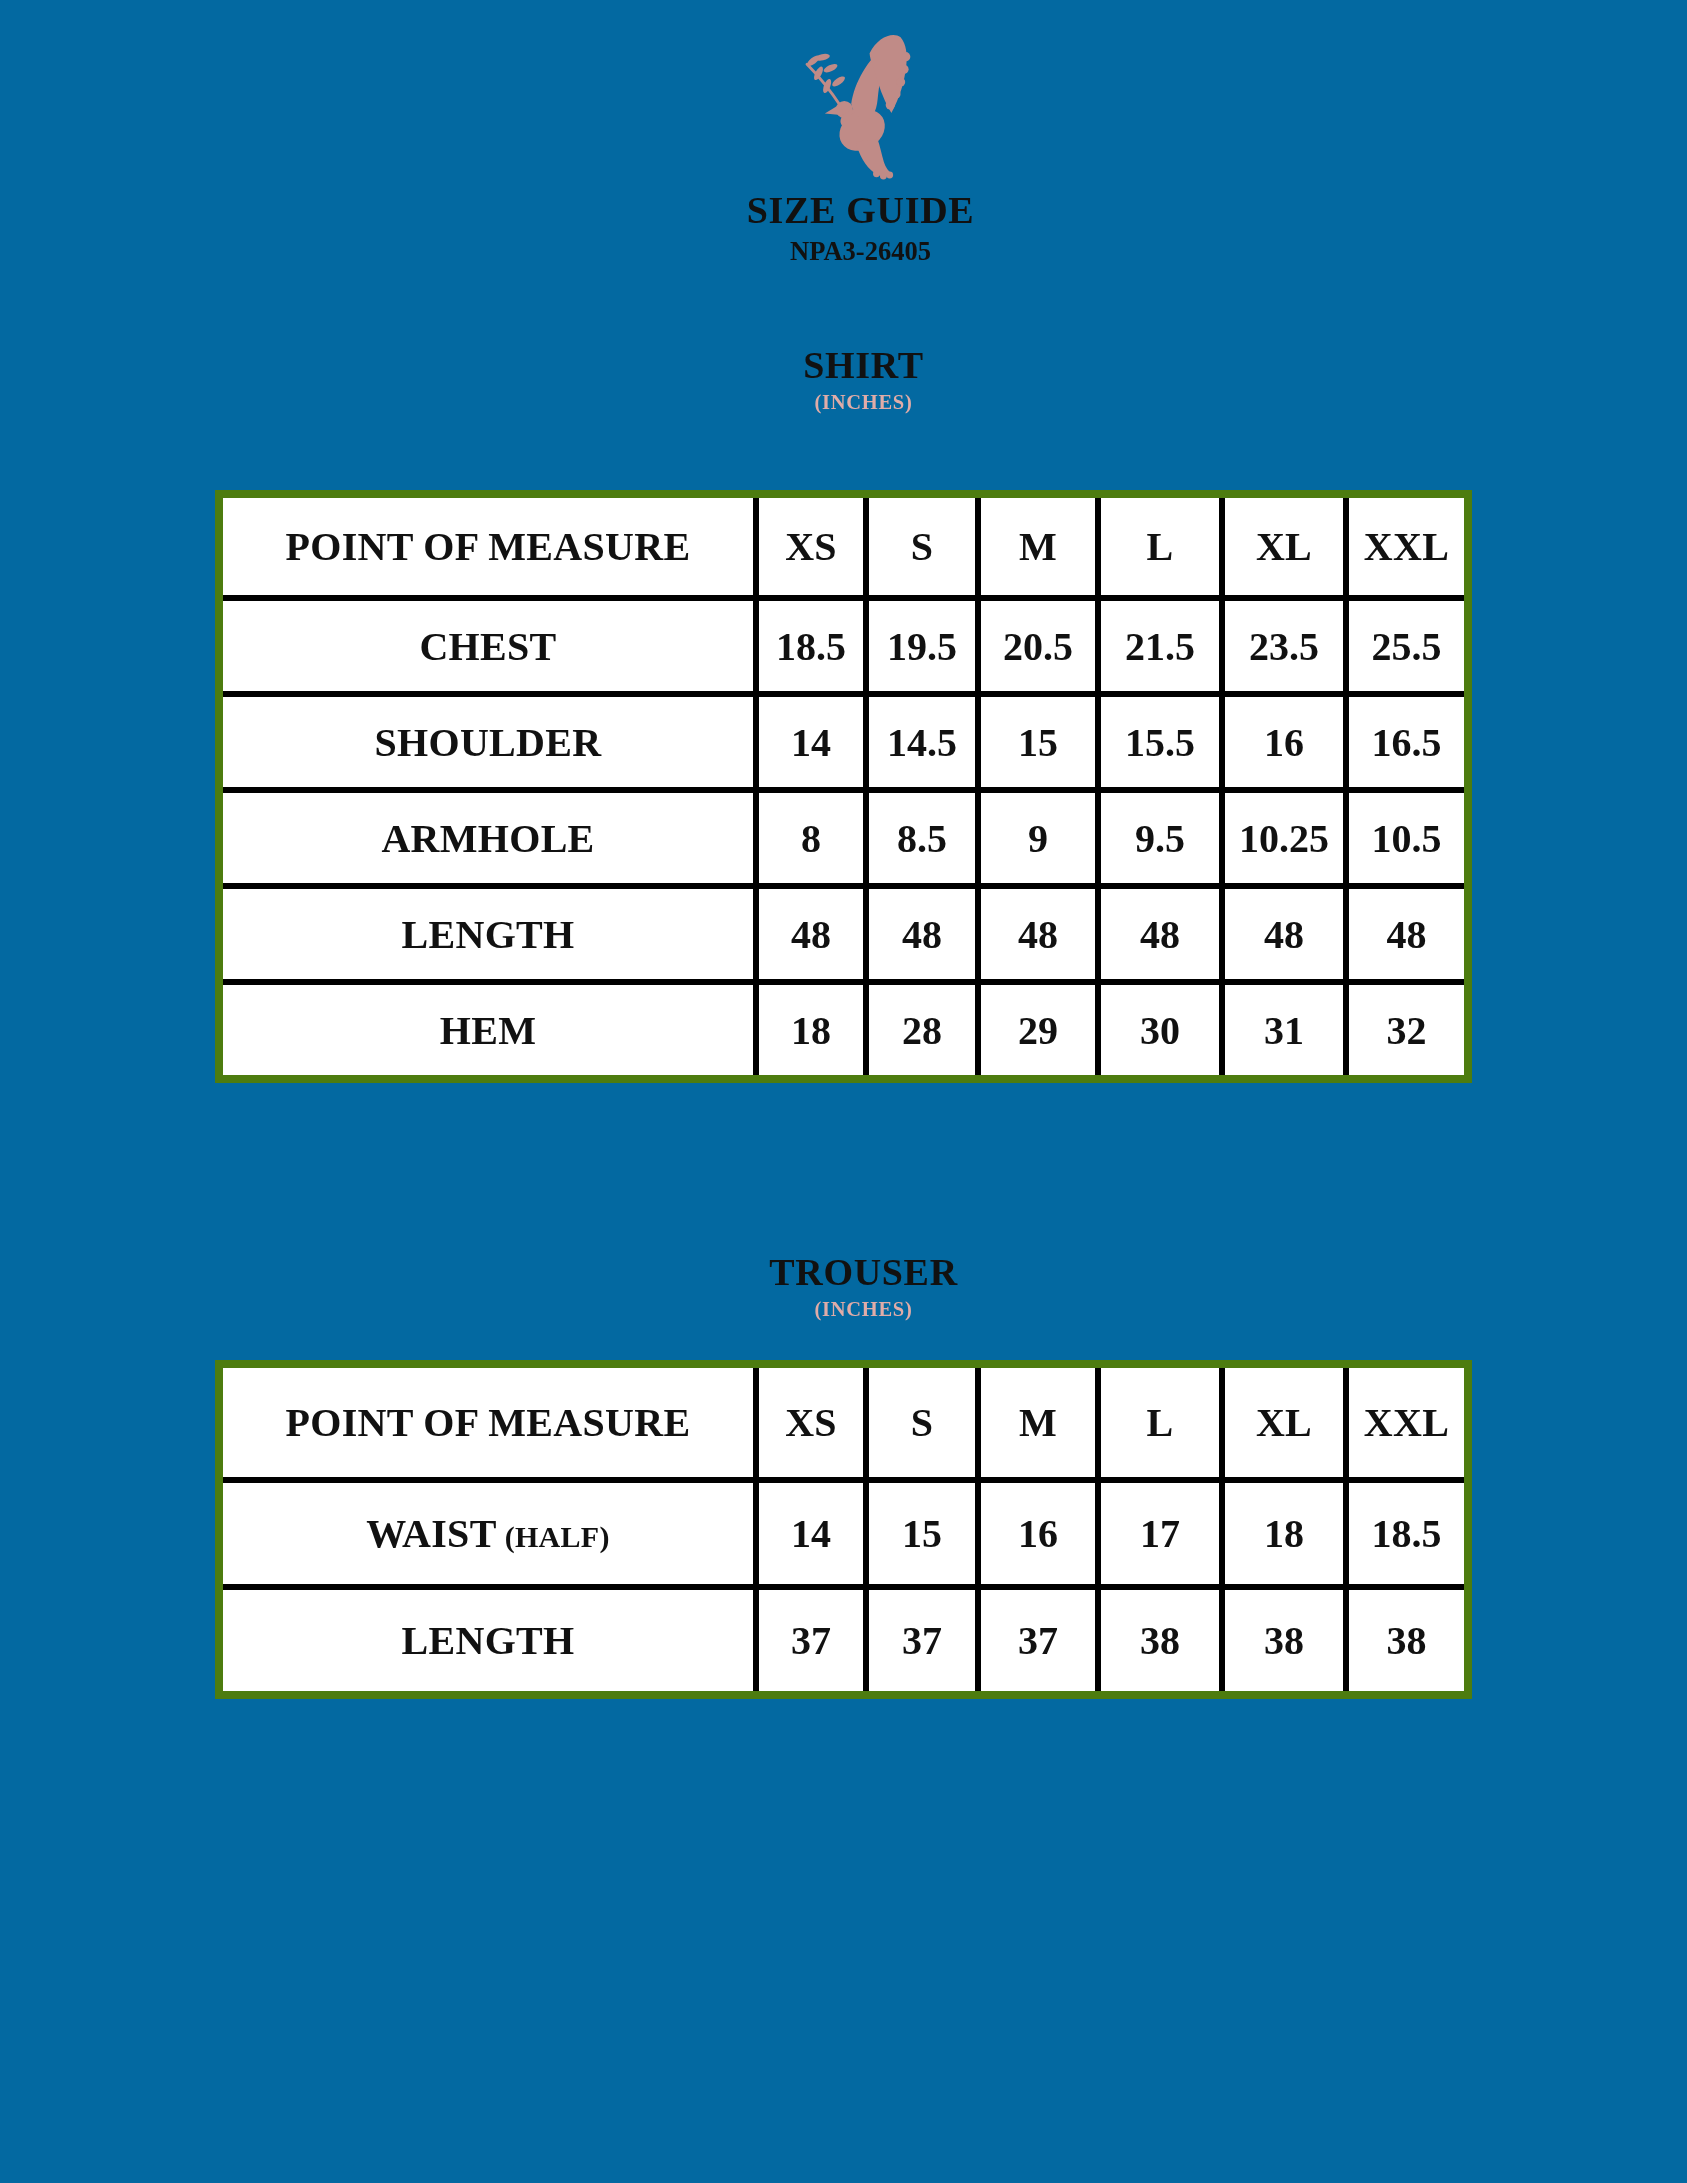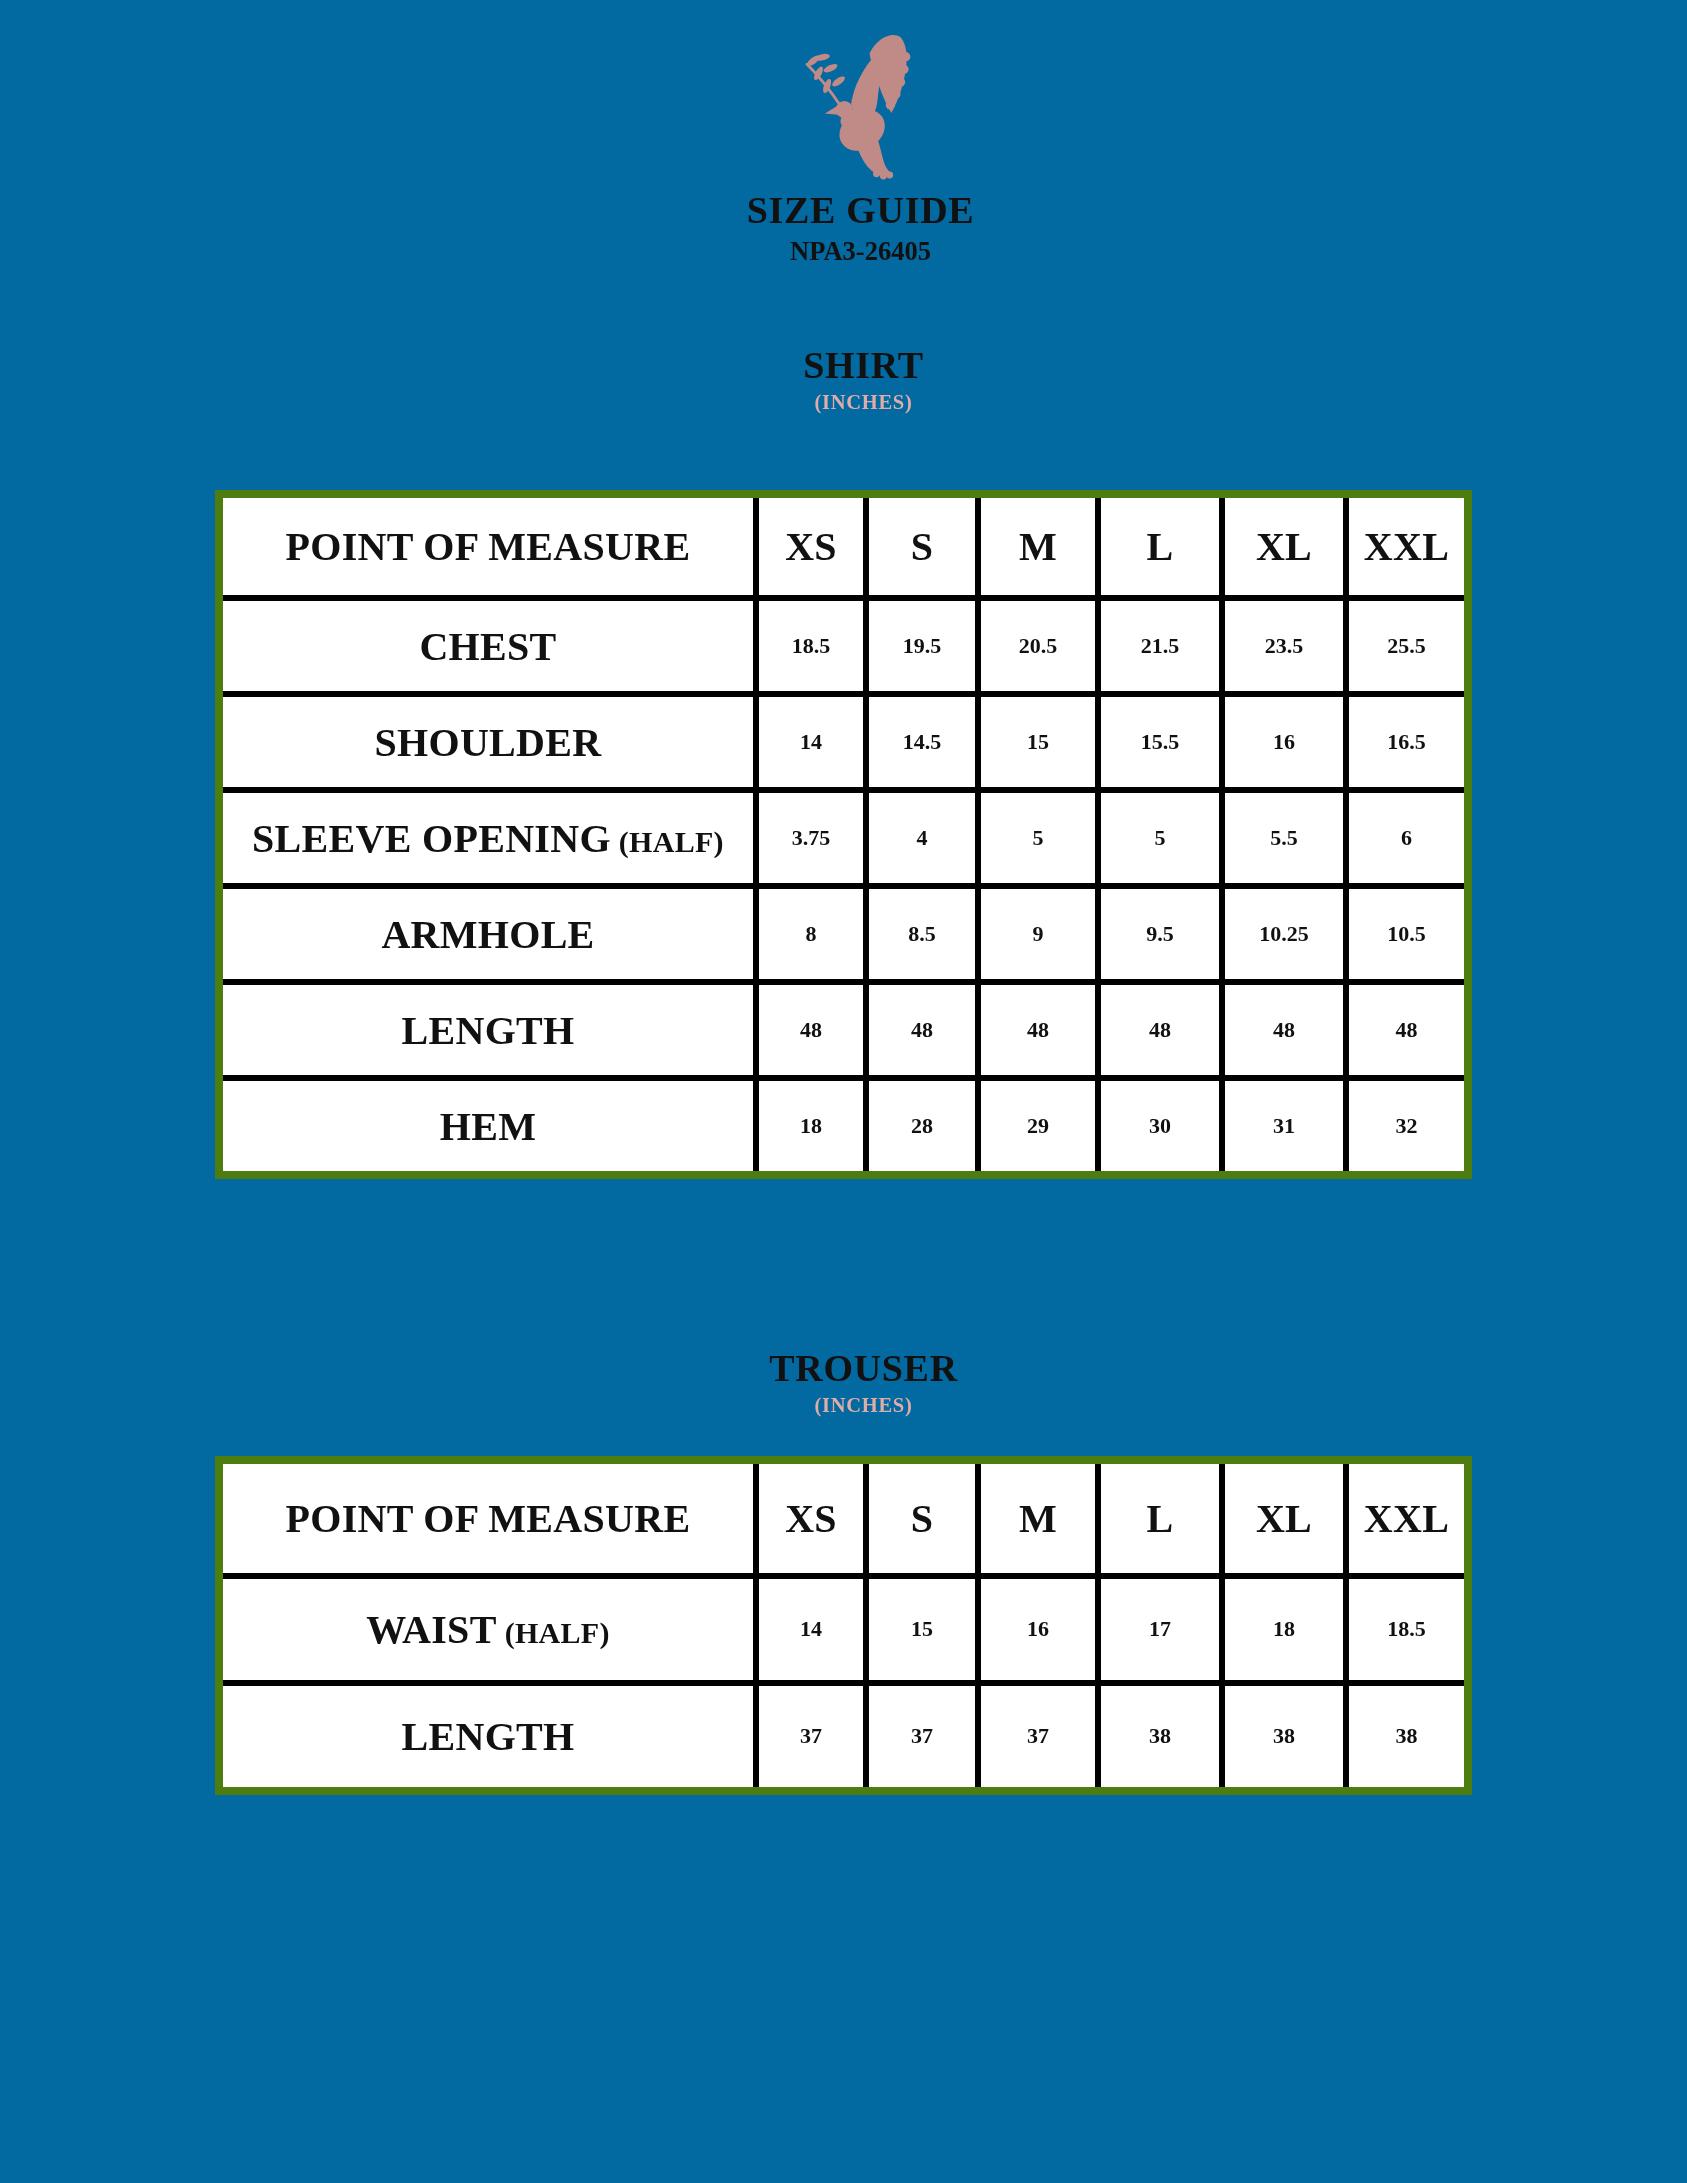--- a/index.html
+++ b/index.html
@@ -65,21 +65,21 @@
     padding: 0;
     font-weight: bold;
     overflow: hidden;
   }
   .size-table { border: 8px solid #4d7c0f; }
   .t-shirt th  { height: 97px; }
   .t-shirt td  { height: 90px; }
   .t-trouser th { height: 109px; }
   .t-trouser td { height: 101px; }
   .head-cell, .row-label { font-size: 40px; letter-spacing: 0.3px; }
-  .num-cell { font-size: 22px; }
+  .num-cell { font-size: 40px; }
   .suffix { font-size: 30px; margin-left: 8px; }
   .suffix:empty { display: none; }
   .col-label { width: 537px; }
   .col-xs { width: 110px; }
   .col-s  { width: 112px; }
   .col-m  { width: 120px; }
   .col-l  { width: 124px; }
   .col-xl { width: 124px; }
   .col-xxl{ width: 122px; }
 </style>
@@ -158,29 +158,20 @@
         <tr>
           <td class="row-label"><span>SHOULDER</span></td>
           <td class="num-cell">14</td>
           <td class="num-cell">14.5</td>
           <td class="num-cell">15</td>
           <td class="num-cell">15.5</td>
           <td class="num-cell">16</td>
           <td class="num-cell">16.5</td>
         </tr>
         <tr>
-          <td class="row-label"><span>SLEEVE OPENING</span><span class="suffix">(HALF)</span></td>
-          <td class="num-cell">3.75</td>
-          <td class="num-cell">4</td>
-          <td class="num-cell">5</td>
-          <td class="num-cell">5</td>
-          <td class="num-cell">5.5</td>
-          <td class="num-cell">6</td>
-        </tr>
-        <tr>
           <td class="row-label"><span>ARMHOLE</span></td>
           <td class="num-cell">8</td>
           <td class="num-cell">8.5</td>
           <td class="num-cell">9</td>
           <td class="num-cell">9.5</td>
           <td class="num-cell">10.25</td>
           <td class="num-cell">10.5</td>
         </tr>
         <tr>
           <td class="row-label"><span>LENGTH</span></td>

